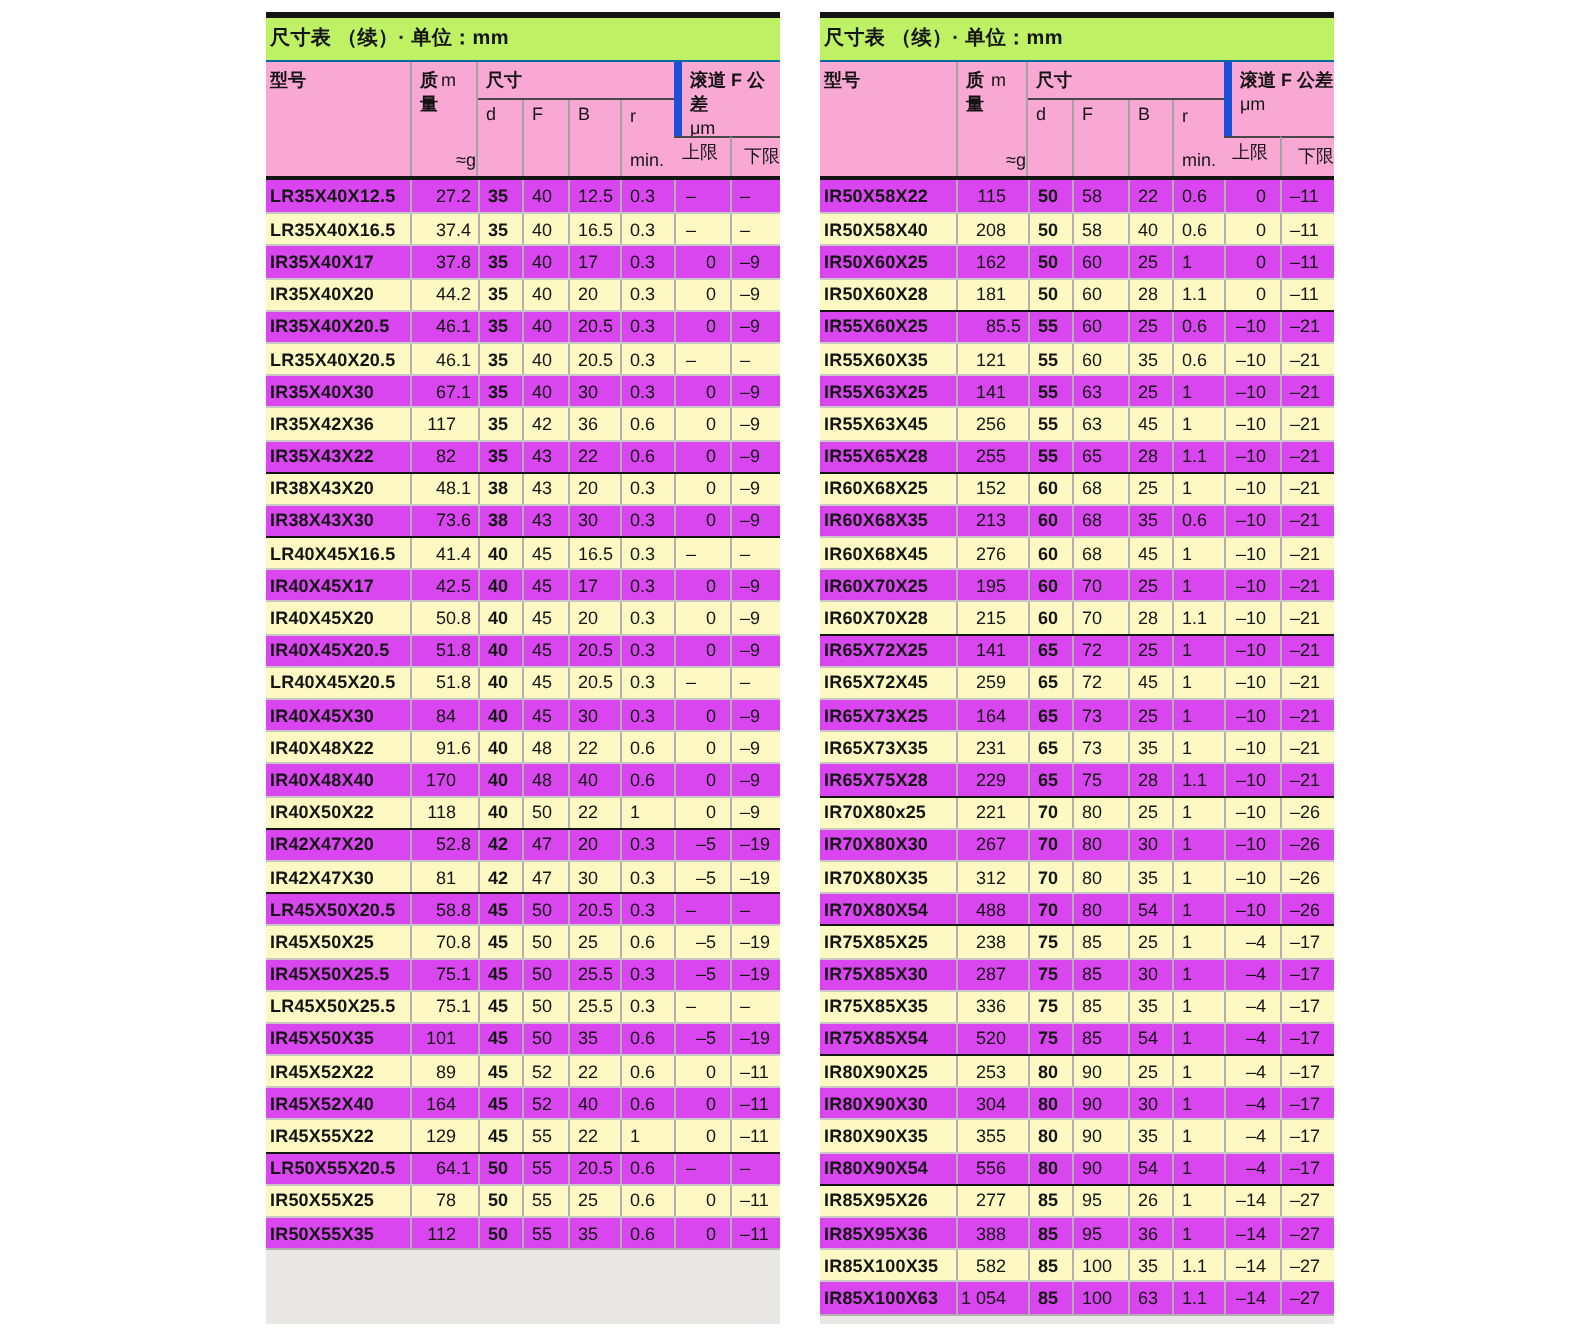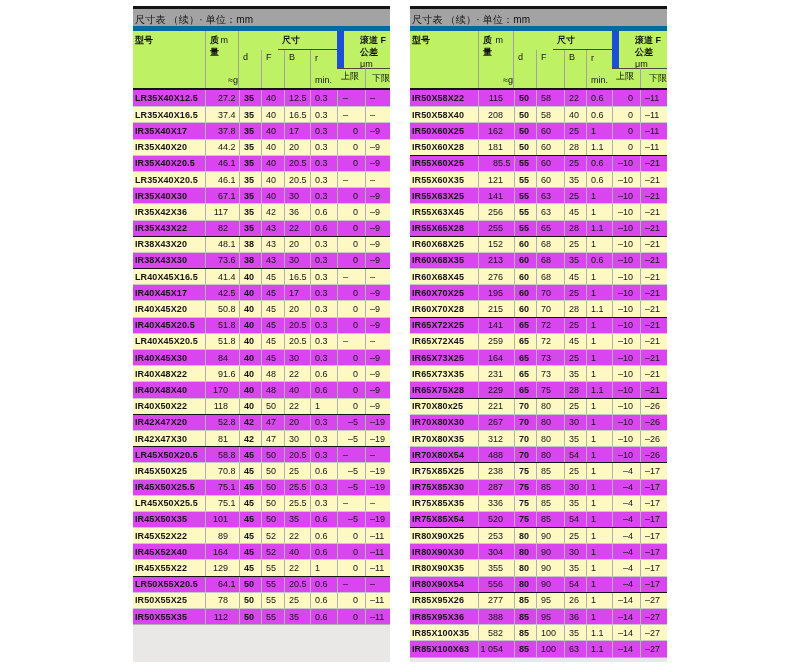--- a/index.html
+++ b/index.html
@@ -8,42 +8,42 @@
     font-family:"Liberation Sans","DejaVu Sans",sans-serif;color:#141414;
     -webkit-font-smoothing:antialiased;
   }
   .page{position:absolute;inset:0;}
   .block{position:absolute;top:6px;width:257px;height:656px;background:#eae8e6;}
   .block-left{left:133px;}
   .block-right{left:410px;}
 
   .topbar{height:3px;background:#141414;}
   .title{
-    height:22px;box-sizing:border-box;border-bottom:5px solid #0369a1;
-    background:#a3a3a3;font-size:10px;font-weight:normal;line-height:21px;
+    height:22px;box-sizing:border-box;border-bottom:1px solid #0369a1;
+    background:#bef264;font-size:10px;font-weight:bold;line-height:21px;
     padding-left:2px;letter-spacing:0.2px;white-space:nowrap;
   }
 
   .thead{
     display:grid;height:57px;box-sizing:border-box;font-size:9px;
-    background:#bef264;grid-template-rows:19px 18px 20px;
+    background:#f9a8d4;grid-template-rows:19px 18px 20px;
   }
   .block-left  .thead,.block-left  .row{grid-template-columns:72px 34px 22px 23px 26px 27px 28px 25px;}
   .block-right .thead,.block-right .row{grid-template-columns:68px 36px 22px 28px 22px 26px 28px 27px;}
 
   .h-model{grid-area:1/1/4/2;font-weight:bold;padding:3px 0 0 2px;}
   .h-mass{grid-area:1/2/4/3;border-left:1px solid #a5a3a1;border-right:1px solid #a5a3a1;
           display:flex;flex-direction:row;padding:3px 0 2px 4px;box-sizing:border-box;}
-  .h-size{grid-area:1/3/2/7;border-bottom:1px solid #4a4846;font-weight:bold;padding:3px 0 0 4px;box-sizing:border-box;margin-left:39px;}
+  .h-size{grid-area:1/3/2/7;border-bottom:1px solid #4a4846;font-weight:bold;padding:3px 0 0 4px;box-sizing:border-box;}
   .h-d{grid-area:2/3/4/4;padding:2px 0 0 4px;}
   .h-f{grid-area:2/4/4/5;border-left:1px solid #a5a3a1;padding:2px 0 0 4px;}
   .h-b{grid-area:2/5/4/6;border-left:1px solid #a5a3a1;padding:2px 0 0 4px;}
   .h-r{grid-area:2/6/4/7;border-left:1px solid #a5a3a1;padding:2px 0 2px 4px;
        display:flex;flex-direction:column;box-sizing:border-box;}
-  .h-tol{grid-area:1/7/3/9;border-left:7px solid #1d4ed8;padding:3px 0 0 16px;box-sizing:border-box;line-height:11px;}
+  .h-tol{grid-area:1/7/3/9;border-left:4px solid #1d4ed8;padding:3px 0 0 4px;box-sizing:border-box;line-height:11px;}
   .h-upper{grid-area:3/7/4/8;border-top:1px solid #4a4846;padding:1px 0 0 4px;box-sizing:border-box;}
   .h-lower{grid-area:3/8/4/9;border-top:1px solid #4a4846;border-left:1px solid #a5a3a1;
            padding:3px 0 0 4px;box-sizing:border-box;text-align:right;}
   .hm{line-height:12px;}
   .hm.t{font-weight:bold;}
   .hm.grow{margin-top:auto;}
 
   .heavy{height:2px;background:#141414;}
 
   .rows{border-bottom:1px solid #b3b1af;}

